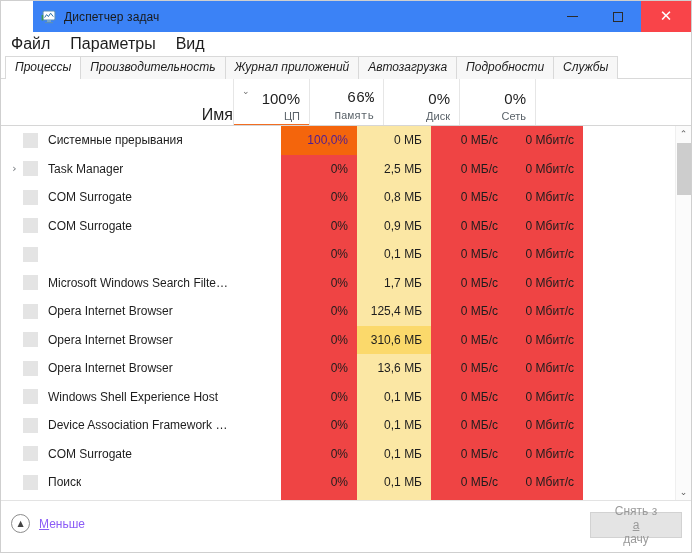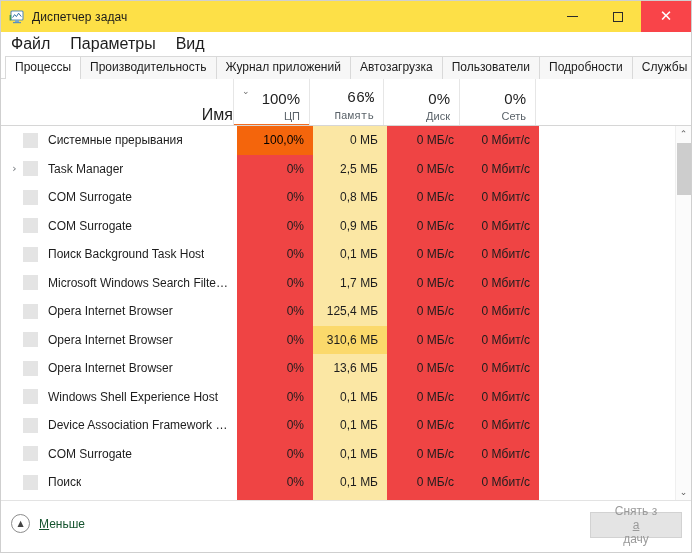--- a/index.html
+++ b/index.html
@@ -22,23 +22,24 @@
     background: #ffffff;
     box-sizing: border-box;
     border: 1px solid #cfcfcf;
     overflow: hidden;
   }
 
   
   .titlebar {
     position: relative;
     height: 31px;
-    background: #fde047;
-    display: flex;
-    align-items: center;
+    background: #3b82f6;
+    display: flex;
+    align-items: center;
+    margin-left: 32px;
   }
   .title-icon {
     width: 16px;
     height: 16px;
     margin-left: 8px;
     margin-right: 7px;
     flex: none;
     position: relative;
   }
   .title-text {
@@ -102,20 +103,21 @@
   }
 
   
   .tabstrip {
     position: relative;
     height: 24px;
     display: flex;
     align-items: flex-end;
     padding-left: 4px;
     background: #ffffff;
+    font-style: italic;
   }
   .tabstrip::after {
     content: "";
     position: absolute;
     left: 0; right: 0; bottom: 0;
     height: 1px;
     background: #d9d9d9;
   }
   .tab {
     position: relative;
@@ -210,21 +212,21 @@
   .th-spacer { flex: 1 1 auto; border-left: 1px solid #e6e6e6; }
 
   
   .tbody { position: relative; }
   .trow {
     display: flex;
     align-items: stretch;
     height: 28.5px;
   }
   .cell-name {
-    width: 236px;
+    width: 280px;
     box-sizing: border-box;
     display: flex;
     align-items: center;
     padding-left: 6px;
     background: #ffffff;
     flex: none;
   }
   .expander {
     width: 15px;
     flex: none;
@@ -256,21 +258,21 @@
     align-items: center;
     justify-content: flex-end;
     padding-right: 9px;
     font-size: 12px;
     color: #1d1d1d;
     background: #ef4444;
   }
   .cell-mem { width: 74px; background: #fbe7a4; }
   .cell-num.hot {
     background: #f4650c;
-    color: #000000;
+    color: #4c1d95;
   }
   .cell-num.warm { background: #fbd96b; }
   .cell-tail {
     flex: 1 1 auto;
     background: #ffffff;
   }
 
   
   .scrollbar {
     position: absolute;
@@ -325,21 +327,21 @@
     align-items: center;
     justify-content: center;
     margin-right: 9px;
     font-size: 8px;
     color: #444;
     font-family: "DejaVu Sans", sans-serif;
     line-height: 1;
   }
   .less-label {
     font-size: 12px;
-    color: #14532d;
+    color: #8b5cf6;
   }
   .less-label u { text-decoration: underline; }
   .endtask-btn {
     position: absolute;
     right: 9px;
     top: 11px;
     width: 90px;
     height: 24px;
     background: #e4e4e4;
     border: 1px solid #d2d2d2;
@@ -387,21 +389,20 @@
     <span class="menu-item">Файл</span>
     <span class="menu-item">Параметры</span>
     <span class="menu-item">Вид</span>
   </div>
 
   <div class="tabstrip">
     <div class="tab active">Процессы</div>
     <div class="tab">Производительность</div>
     <div class="tab">Журнал приложений</div>
     <div class="tab">Автозагрузка</div>
-    <div class="tab">Пользователи</div>
     <div class="tab">Подробности</div>
     <div class="tab">Службы</div>
   </div>
 
   <div class="table-area">
 
     <div class="thead">
       <div class="th th-name">
         <span class="th-label">Имя</span>
       </div>
@@ -472,21 +473,20 @@
           <div class="cell-num">0%</div>
           <div class="cell-num cell-mem">0,9 МБ</div>
           <div class="cell-num">0 МБ/с</div>
           <div class="cell-num">0 Мбит/с</div>
           <div class="cell-tail"></div>
         </div>
         <div class="trow">
           <div class="cell-name">
             <span class="expander"></span>
             <span class="proc-icon"></span>
-            <span class="proc-name">Поиск Background Task Host</span>
           </div>
           <div class="cell-num">0%</div>
           <div class="cell-num cell-mem">0,1 МБ</div>
           <div class="cell-num">0 МБ/с</div>
           <div class="cell-num">0 Мбит/с</div>
           <div class="cell-tail"></div>
         </div>
         <div class="trow">
           <div class="cell-name">
             <span class="expander"></span>

